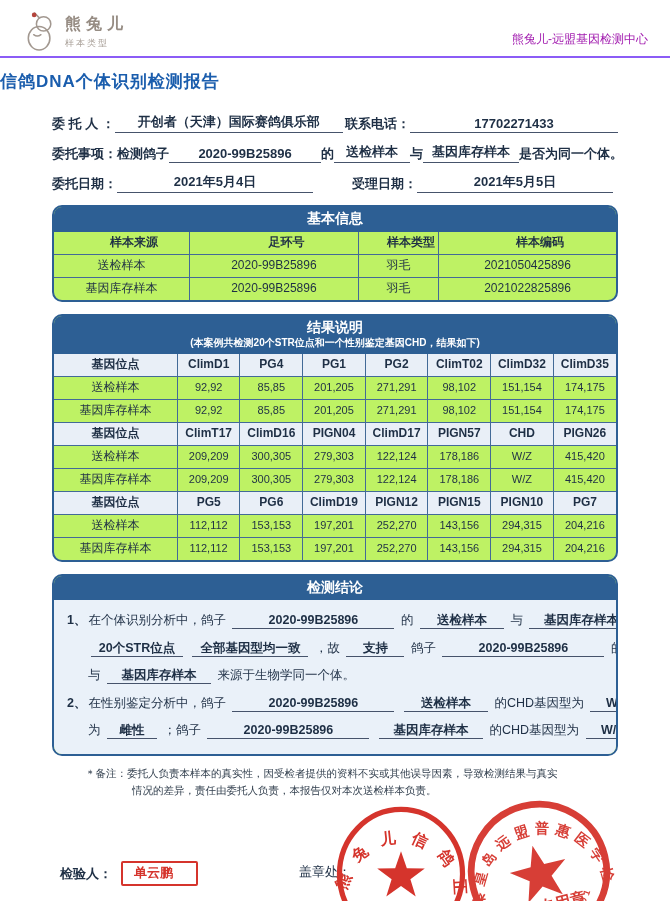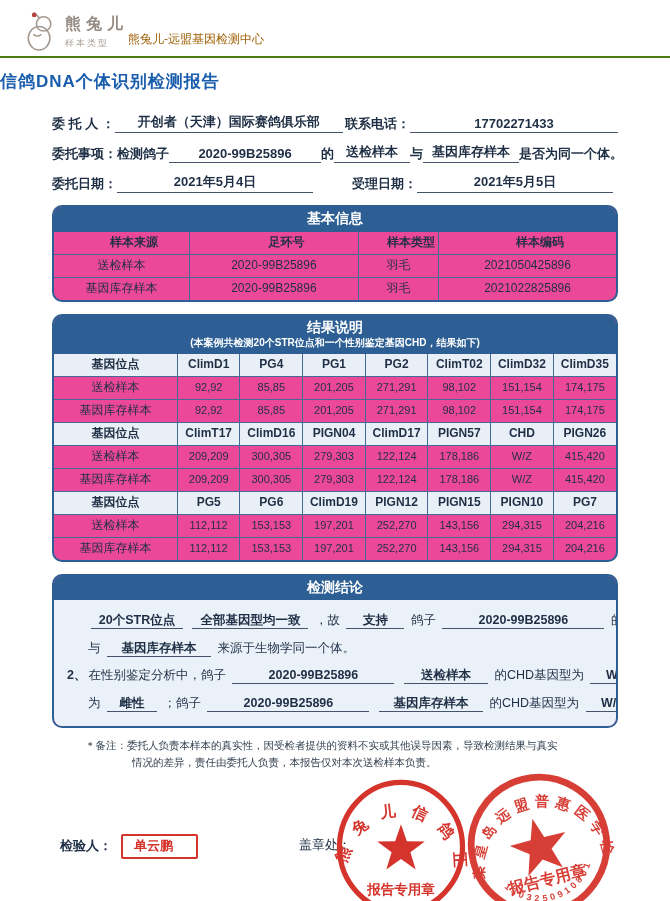--- a/index.html
+++ b/index.html
@@ -3,41 +3,41 @@
 <meta charset="utf-8">
 <style>
   html,body{margin:0;padding:0;}
   body{
     width:670px;height:901px;background:#ffffff;overflow:hidden;
     font-family:"Liberation Sans","DejaVu Sans",sans-serif;
     color:#1e2f45;position:relative;
   }
   
   .header{height:58px;padding:8px 22px 0 22px;box-sizing:border-box;
-    border-bottom:2px solid #4d7c0f;display:flex;}
+    border-bottom:2px solid #8b5cf6;display:flex;justify-content:space-between;}
   .logo{display:flex;align-items:center;gap:7px;}
   .logo-text .t1{font-size:16px;font-weight:bold;color:#968c83;letter-spacing:5px;}
   .logo-text .t2{font-size:9px;color:#a89f97;letter-spacing:2px;margin-top:2px;}
-  .center-name{align-self:flex-end;font-size:12px;color:#a16207;padding-bottom:8px;}
+  .center-name{align-self:flex-end;font-size:12px;color:#a21caf;padding-bottom:8px;}
   
   .report-title{margin-top:12px;font-size:17px;font-weight:bold;color:#1a5dad;letter-spacing:1px;}
   
   .form{margin:20px 52px 0 52px;font-size:13px;}
   .form-row{display:flex;align-items:flex-end;margin-bottom:10px;}
   .form-left{width:300px;display:flex;align-items:flex-end;}
   .form-right{flex:1;display:flex;align-items:flex-end;}
   .lbl{font-weight:bold;white-space:nowrap;}
   .blank{display:inline-block;border-bottom:1px solid #46536b;text-align:center;
     padding:0 5px 1px 5px;font-weight:bold;white-space:nowrap;box-sizing:border-box;}
   .w-client{min-width:228px;} .w-phone{min-width:208px;}
   .w-ring{min-width:152px;} .w-s1{min-width:76px;} .w-s2{min-width:96px;}
   .w-date{min-width:196px;}
   .gap{display:inline-block;width:6px;}
   
-  .panel{margin:12px 52px 0 52px;border:2px solid #2d5f94;border-radius:10px;overflow:hidden;background:#ec4899;}
+  .panel{margin:12px 52px 0 52px;border:2px solid #2d5f94;border-radius:10px;overflow:hidden;background:#bef264;}
   .panel-head{background:#2d5f94;color:#fff;text-align:center;font-weight:bold;font-size:14px;padding:3px 0 4px 0;line-height:1.25;}
   .panel-head .sub{font-size:10px;font-weight:bold;margin-top:1px;}
   table{width:100%;border-collapse:collapse;table-layout:fixed;}
   th,td{border:1px solid #436a97;padding:2px 2px 3px 2px;text-align:center;font-size:12px;color:#1e2f45;overflow:hidden;}
   tr>*:first-child{border-left:none;} tr>*:last-child{border-right:none;}
   thead tr:first-child>*{border-top:none;padding-left:27px;}
   tbody tr:first-child>td{border-top:none;}
   tbody tr:last-child>td{border-bottom:none;}
   .t-basic thead tr>*{border-top:none;}
   .t-basic th{font-weight:bold;}
@@ -256,20 +256,29 @@
           <td>294,315</td>
           <td>204,216</td>
         </tr>
       </tbody>
   </table>
 </div>
 
 <div class="panel">
   <div class="panel-head">检测结论</div>
   <div class="concl-body">
+    <div class="c-line">
+      <span class="c-no">1、</span><span>在个体识别分析中，鸽子</span>
+      <span class="cb cw-ring">2020-99B25896</span>
+      <span>的</span>
+      <span class="cb cw-s1">送检样本</span>
+      <span>与</span>
+      <span class="cb cw-s2">基因库存样本</span>
+      
+    </div>
     <div class="c-line c-ind">
       <span class="cb cw-str">20个STR位点</span>
       <span class="cb cw-match">全部基因型均一致</span>
       <span>，故</span>
       <span class="cb cw-sup">支持</span>
       <span>鸽子</span>
       <span class="cb cw-ring">2020-99B25896</span>
       <span>的</span>
       
     </div>

